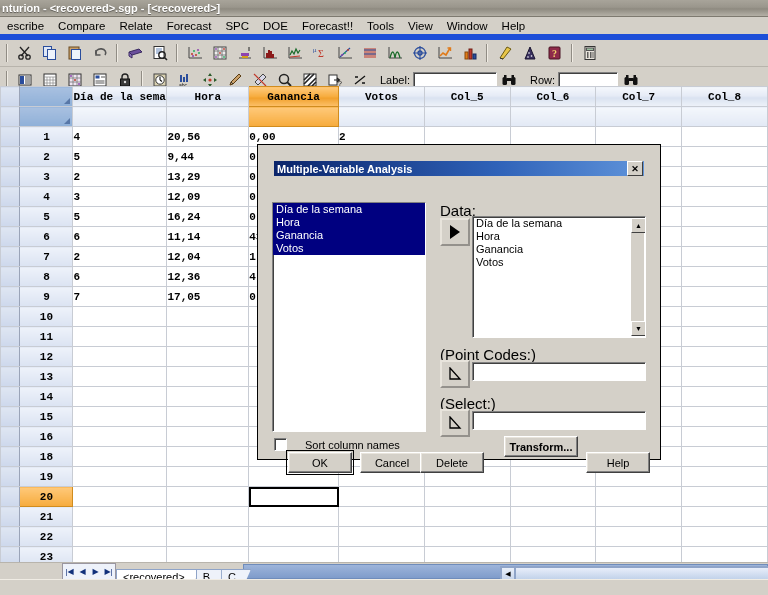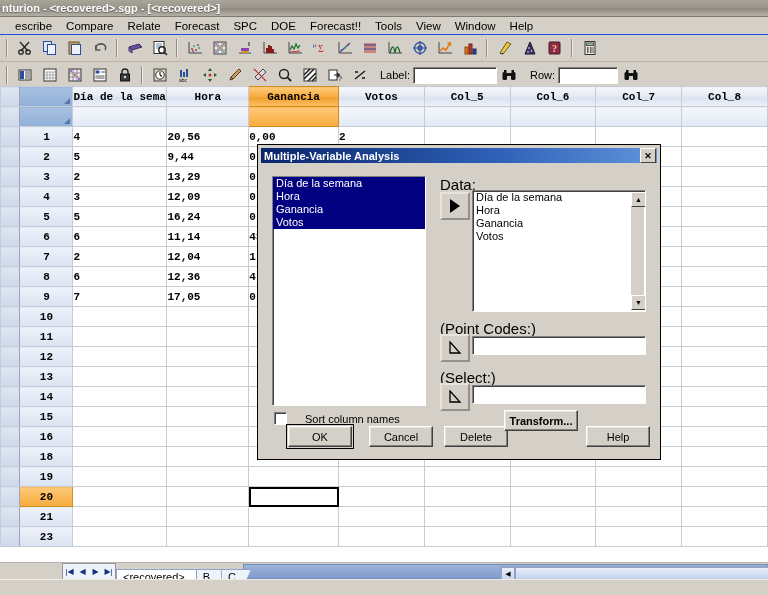--- a/index.html
+++ b/index.html
@@ -20,22 +20,22 @@
     padding-left:2px;
     text-shadow:0 1px 0 rgba(0,0,0,.35);
     border-bottom:1px solid #7e7a70;
     overflow:hidden;white-space:nowrap;
   }
 
   
   .menubar{
     height:17px;background:#d4d0c8;
     display:flex;align-items:center;gap:0;
-    border-bottom:1px solid #1d4ed8;
-    padding-left:8px;overflow:hidden;white-space:nowrap;
+    border-bottom:6px solid #1d4ed8;
+    padding-left:0px;overflow:hidden;white-space:nowrap;
   }
   .menuitem{padding:2px 7px;font-size:11.5px;color:#000;cursor:default;}
 
   
   .toolbar{
     height:26px;background:#d4d0c8;display:flex;align-items:center;
     padding:0 2px;border-bottom:1px solid #b8b4ac;overflow:hidden;white-space:nowrap;
   }
   .tbtn{
     width:21px;height:21px;margin:0 1px;display:flex;align-items:center;justify-content:center;
@@ -141,21 +141,21 @@
 
   
   .dialog{
     position:absolute;left:258px;top:145px;width:398px;height:310px;
     background:#d4d0c8;
     border:2px solid #d4d0c8;
     box-shadow:1px 1px 0 #000;
     outline:1px solid #000;
   }
   .dlg-title{
-    height:15px;margin:1px;
+    height:15px;margin:14px;
     background:linear-gradient(to right,#0a246a 0%,#2f62b8 60%,#5f93da 100%);
     color:#fff;font-weight:bold;font-size:11px;
     display:flex;align-items:center;padding-left:3px;
   }
   .dlg-title .t{flex:1;}
   .dlg-close{
     width:14px;height:13px;margin-right:1px;
     background:#d4d0c8;border:1px solid #fff;border-right-color:#404040;border-bottom-color:#404040;
     display:flex;align-items:center;justify-content:center;
     font-size:9px;font-weight:bold;color:#000;font-family:"Liberation Sans",sans-serif;cursor:default;
@@ -798,20 +798,32 @@
             <td class="cell"></td>
             <td class="cell"></td>
             <td class="cell"></td>
             <td class="cell"></td>
             <td class="cell"></td>
             <td class="cell"></td>
             <td class="cell"></td>
           </tr>
           <tr>
             <td class="corner"></td>
+            <td class="rownum">22</td>
+            <td class="cell"></td>
+            <td class="cell"></td>
+            <td class="cell"></td>
+            <td class="cell"></td>
+            <td class="cell"></td>
+            <td class="cell"></td>
+            <td class="cell"></td>
+            <td class="cell"></td>
+          </tr>
+          <tr>
+            <td class="corner"></td>
             <td class="rownum">23</td>
             <td class="cell"></td>
             <td class="cell"></td>
             <td class="cell"></td>
             <td class="cell"></td>
             <td class="cell"></td>
             <td class="cell"></td>
             <td class="cell"></td>
             <td class="cell"></td>
           </tr>
@@ -863,22 +875,22 @@
 
       <div class="dlg-label" style="left:180px;top:205px;">(Select:)</div>
       <div class="arrowbtn" style="left:180px;top:219px;">
         <svg width="14" height="14" viewBox="0 0 14 14">
             <path d="M2 1 L12 12 L2 12 Z" fill="none" stroke="#000" stroke-width="1.3"></path>
           </svg>
       </div>
       <div style="position:absolute;left:212px;top:221px;"><input class="txtfield" style="left: 0px; top: 0px; position: relative; width: 168px; height: 17px;" value="" placeholder=""></div>
 
       <div class="btn def" style="left:28px;top:262px;width:62px;">OK</div>
-      <div class="btn" style="left:109px;top:262px;width:62px;">Cancel</div>
-      <div class="btn" style="left:184px;top:262px;width:62px;">Delete</div>
+      <div class="btn" style="left:100px;top:262px;width:62px;">Cancel</div>
+      <div class="btn" style="left:160px;top:262px;width:62px;">Delete</div>
       <div class="btn" style="left:244px;top:246px;width:72px;font-weight:bold;">Transform...</div>
       <div class="btn" style="left:326px;top:262px;width:62px;">Help</div>
     </div>
   </div>
 
   <div class="tabstrip">
     <div class="navbtns">
       <div class="navbtn">|◀</div>
       <div class="navbtn">◀</div>
       <div class="navbtn">▶</div>

